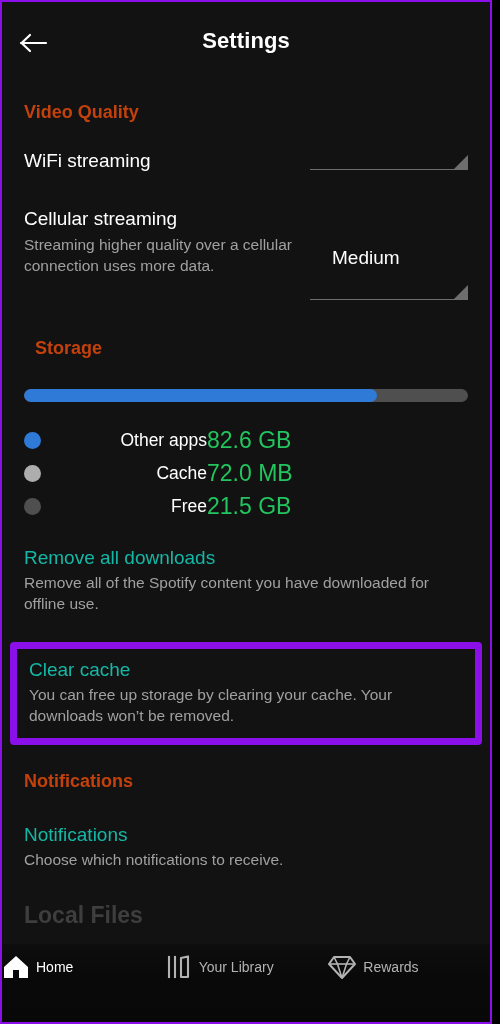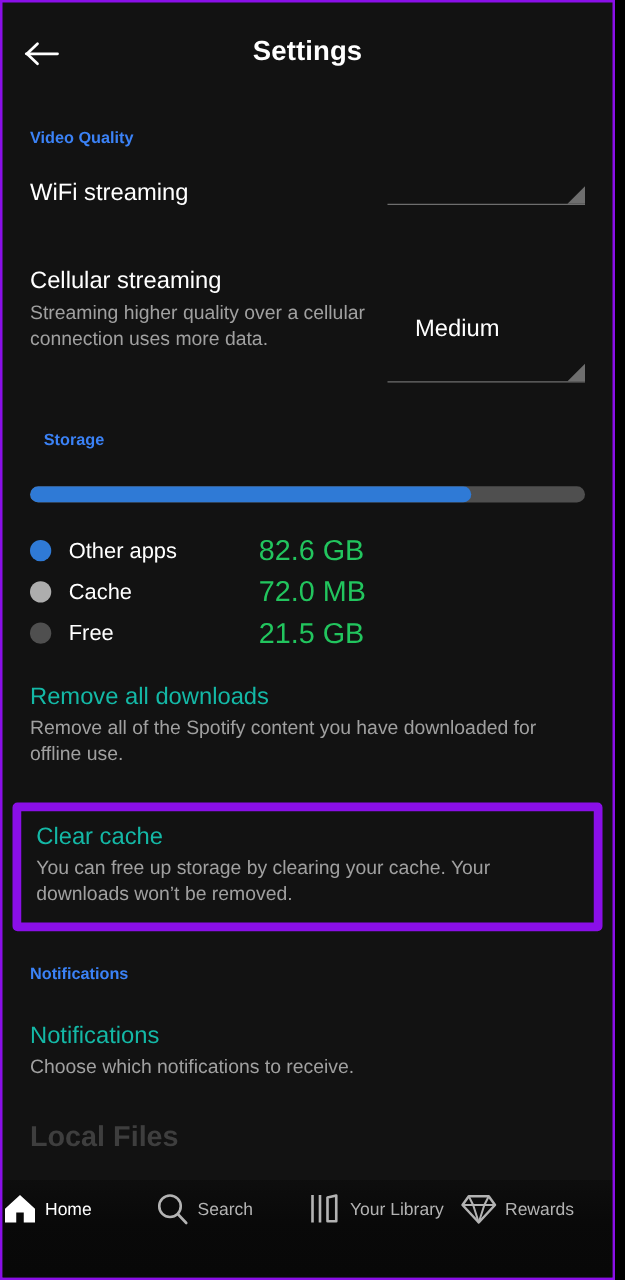--- a/index.html
+++ b/index.html
@@ -54,36 +54,36 @@
   .content {
     position: absolute;
     top: 80px;
     left: 0;
     right: 0;
     bottom: 0;
     padding: 0 22px;
   }
 
   .section-title {
-    color: #3b82f6;
-    font-size: 13px;
+    color: #c2410c;
+    font-size: 18px;
     font-weight: bold;
     margin-top: 20px;
     margin-bottom: 26px;
   }
   .section-title.notif { margin-top: 26px; margin-bottom: 30px; }
 
   
   .setting-row {
     display: flex;
     align-items: flex-start;
     justify-content: space-between;
     gap: 8px;
   }
-  .setting-row + .setting-row { margin-top: 46px; }
+  .setting-row + .setting-row { margin-top: 34px; }
   .setting-left { flex: 1 1 auto; max-width: 280px; }
   .setting-label {
     color: #ffffff;
     font-size: 19px;
     line-height: 24px;
   }
   .setting-desc {
     color: #a0a0a0;
     font-size: 15.5px;
     line-height: 21px;
@@ -140,20 +140,21 @@
     width: 17px; height: 17px;
     border-radius: 50%;
     flex: 0 0 auto;
   }
   .legend-label {
     color: #ffffff;
     font-size: 17.5px;
     margin-left: 14px;
     width: 152px;
     flex: 0 0 auto;
+    text-align: right;
   }
   .legend-value {
     color: #22c55e;
     font-size: 23px;
   }
 
   
   .action-block { margin-top: 22px; cursor: pointer; }
   .action-title {
     color: #14b8a6;
@@ -303,29 +304,20 @@
 
     <div class="nav-item active">
       <span class="nav-icon">
         <svg width="28" height="26" viewBox="0 0 28 26">
           <path d="M14 2 L26 13 L26 24 L17 24 L17 16 L11 16 L11 24 L2 24 L2 13 Z" fill="#ffffff"></path>
         </svg>
       </span>
       <span class="nav-label">Home</span>
     </div>
 
-    <div class="nav-item">
-      <span class="nav-icon">
-        <svg width="28" height="28" viewBox="0 0 28 28">
-          <circle cx="12" cy="12" r="8.6" stroke="#b3b3b3" stroke-width="2.1" fill="none"></circle>
-          <path d="M18.4 18.4 L25 25.4" stroke="#b3b3b3" stroke-width="2.1" stroke-linecap="round"></path>
-        </svg>
-      </span>
-      <span class="nav-label">Search</span>
-    </div>
 
     <div class="nav-item">
       <span class="nav-icon">
         <svg width="28" height="26" viewBox="0 0 28 26">
           <path d="M4 3 L4 23" stroke="#b3b3b3" stroke-width="2.1" stroke-linecap="square"></path>
           <path d="M10 3 L10 23" stroke="#b3b3b3" stroke-width="2.1" stroke-linecap="square"></path>
           <path d="M16 4 L23 2.4 L23 23 L16 23 Z" stroke="#b3b3b3" stroke-width="2.1" fill="none" stroke-linejoin="round"></path>
         </svg>
       </span>
       <span class="nav-label">Your Library</span>

